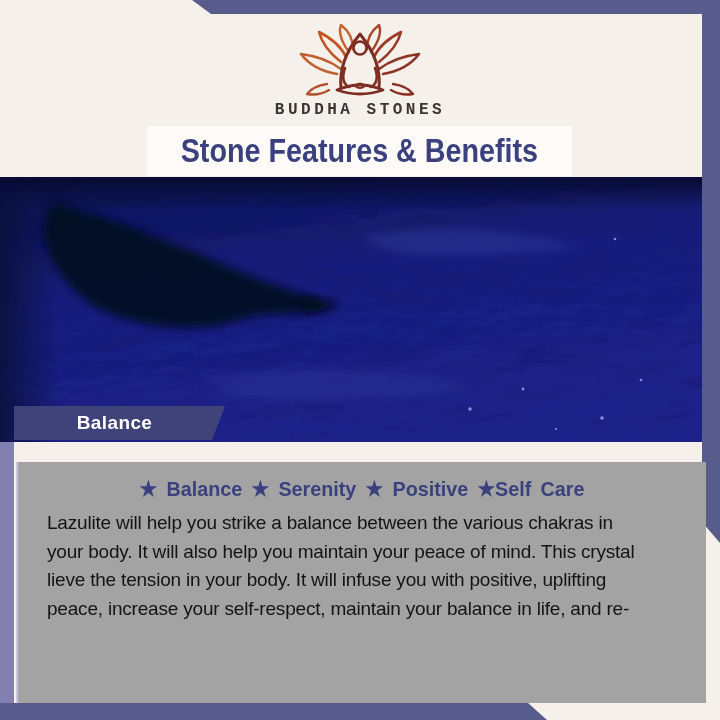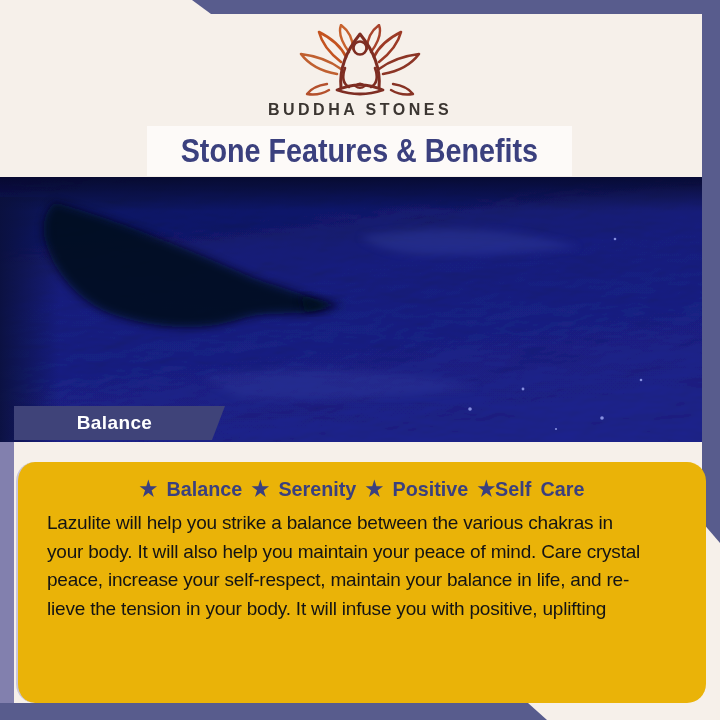--- a/index.html
+++ b/index.html
@@ -21,21 +21,21 @@
     position:absolute;left:0;top:703px;width:547px;height:17px;background:#585c8d;
     clip-path:polygon(0 0,528px 0,547px 17px,0 17px);
   }
   .left-strip{
     position:absolute;left:0;top:440px;width:14px;height:280px;background:#8280ae;
   }
   
   .logo-wrap{position:absolute;left:0;top:24px;width:720px;text-align:center;}
   .brand-name{
     position:absolute;left:0;top:101px;width:720px;text-align:center;
-    font-family:Liberation Sans, sans-serif;font-size:16px;letter-spacing:3.5px;
+    font-family:Liberation Mono, monospace;font-size:16px;letter-spacing:3.5px;
     color:#3b3531;font-weight:600;
   }
   .title-banner{
     position:absolute;left:147px;top:126px;width:425px;height:50px;
     background:#fdfaf8;display:flex;align-items:center;justify-content:center;
   }
   .title-banner .title{
     display:inline-block;transform:scaleX(.87);transform-origin:center;
     font-size:33px;font-weight:bold;color:#3b407e;letter-spacing:0px;white-space:nowrap;
   }
@@ -46,22 +46,22 @@
     position:absolute;left:14px;top:406px;width:211px;height:34px;background:#3f4379;
     clip-path:polygon(0 0,211px 0,198px 34px,0 34px);
     display:flex;align-items:center;justify-content:center;
   }
   .stone-label-band .label{
     color:#ffffff;font-weight:bold;font-size:19px;letter-spacing:.4px;
     padding-right:10px;
   }
   
   .card{
-    position:absolute;left:16px;top:462px;width:690px;height:241px;background:#eab308;
-    border-left:2px solid #c9c6db;box-sizing:border-box;border-radius:19px;
+    position:absolute;left:16px;top:462px;width:690px;height:241px;background:#a3a3a3;
+    border-left:2px solid #c9c6db;box-sizing:border-box;
   }
   .tags-line{
     margin-top:15px;text-align:center;
     font-size:21px;font-weight:bold;color:#3b407e;white-space:nowrap;
     transform:scaleX(.94);transform-origin:center;word-spacing:4px;
   }
   .desc{margin-top:8px;padding-left:13px;color:#141414;}
   .desc .line{
     font-size:19px;line-height:28.5px;letter-spacing:-.2px;white-space:nowrap;margin-left:16px;
   }
@@ -158,21 +158,21 @@
   <div class="right-strip"></div>
 
   <div class="stone-label-band">
     <span class="label">Balance</span>
   </div>
 
   <div class="card">
     <div class="tags-line">★ Balance ★ Serenity ★ Positive ★Self Care</div>
     <div class="desc">
       <div class="line">Lazulite will help you strike a balance between the various chakras in</div>
-      <div class="line">your body. It will also help you maintain your peace of mind. Care crystal</div>
+      <div class="line">your body. It will also help you maintain your peace of mind. This crystal</div>
+      <div class="line">lieve the tension in your body. It will infuse you with positive, uplifting</div>
       <div class="line">peace, increase your self-respect, maintain your balance in life, and re-</div>
-      <div class="line">lieve the tension in your body. It will infuse you with positive, uplifting</div>
     </div>
   </div>
 
   <div class="bottom-band"></div>
 
 </div>
 
 </body></html>

